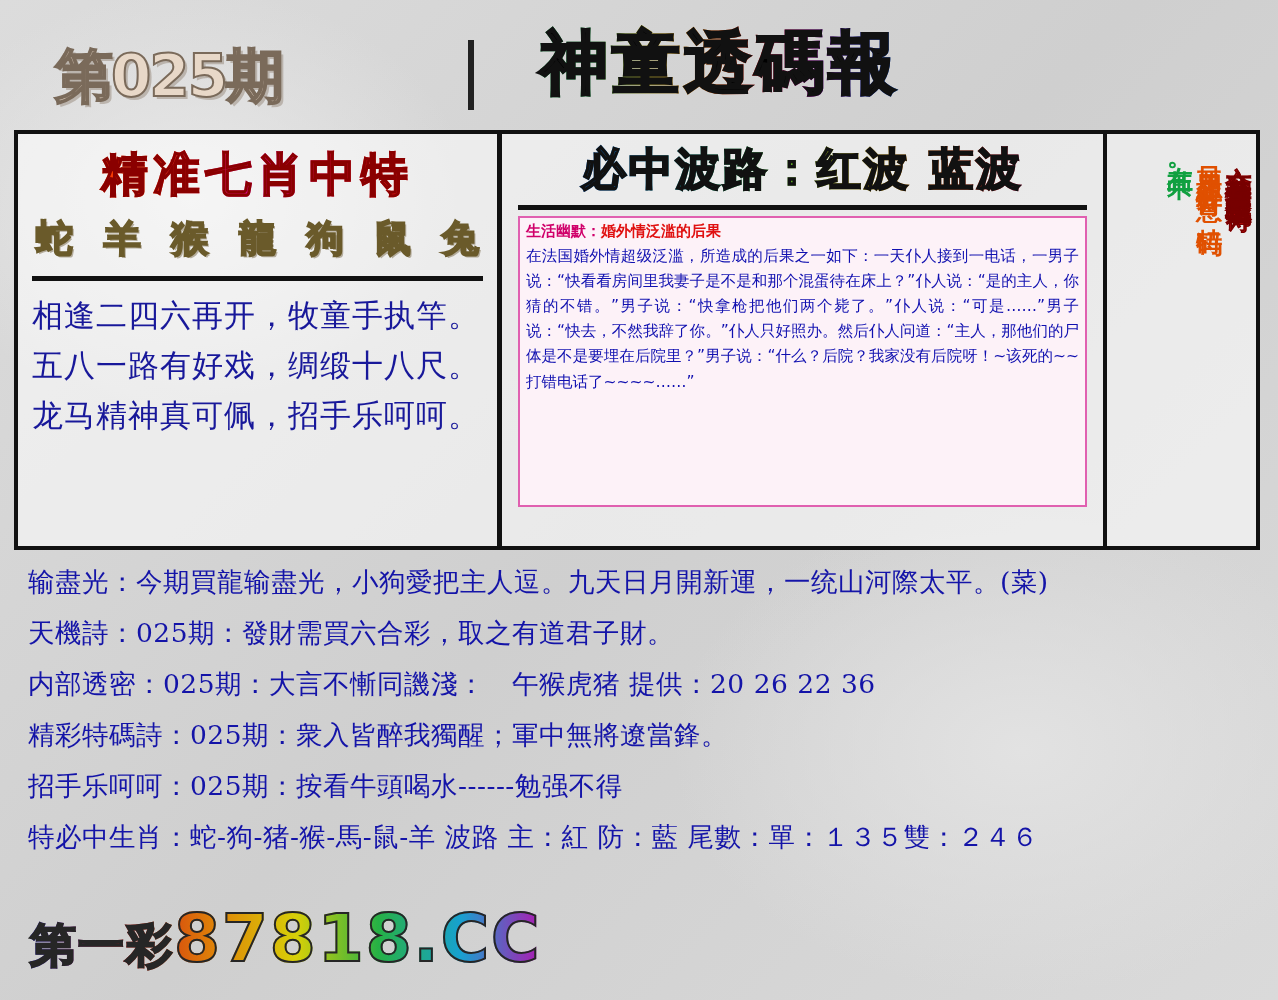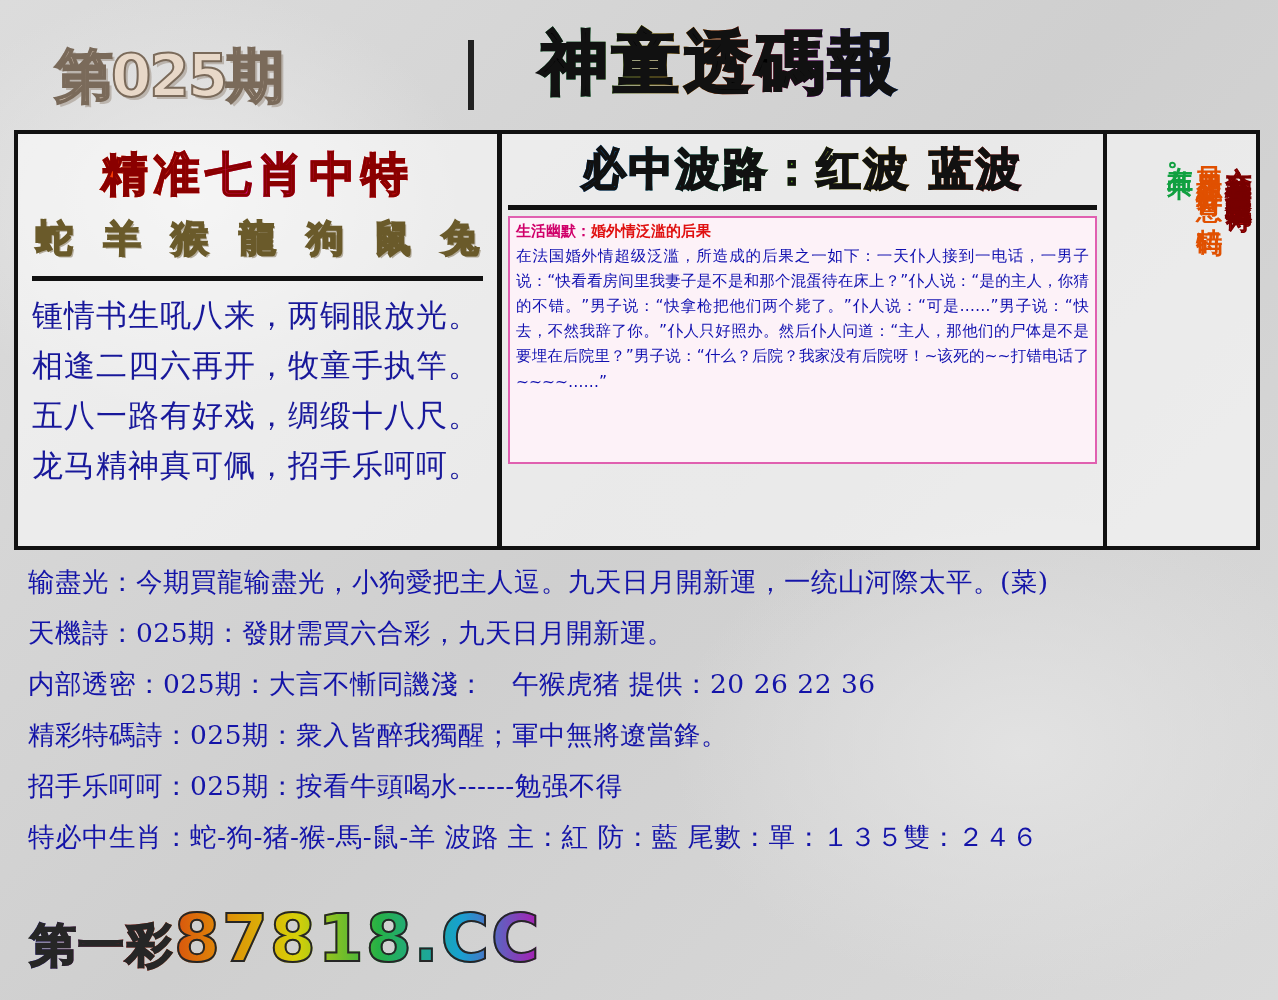--- a/index.html
+++ b/index.html
@@ -84,21 +84,21 @@
     border-right: 5px solid #111;
     box-sizing: border-box;
     position: relative;
     padding: 6px 8px;
   }
   .col-mid {
     width: 605px;
     border-right: 4px solid #111;
     box-sizing: border-box;
     position: relative;
-    padding: 4px 6px;
+    padding: 4px 16px;
   }
   .col-right {
     flex: 1;
     position: relative;
     padding: 6px 4px;
   }
 
   
   .seven-zodiac-title {
     font-size: 46px;
@@ -153,21 +153,21 @@
     color: transparent;
     -webkit-text-stroke: 2px #111;
     margin: 2px 0 6px 0;
   }
   .wave-rule { height: 5px; background: #111; margin: 0 0 6px 0; }
   .story-box {
     border: 2px solid #e060b0;
     background: #fdf2f8;
     padding: 4px 6px 6px 6px;
     box-sizing: border-box;
-    height: 248px;
+    height: 291px;
   }
   .story-head {
     font-size: 15px;
     font-weight: bold;
     color: #d0006a;
     margin-bottom: 3px;
     font-family: "DejaVu Sans", sans-serif;
   }
   .story-head .hl { color: #e01010; }
   .story-body {
@@ -256,21 +256,20 @@
       <div class="zodiac-row">
         <span>蛇</span>
         <span>羊</span>
         <span>猴</span>
         <span>龍</span>
         <span>狗</span>
         <span>鼠</span>
         <span>兔</span>
       </div>
       <div class="rule"></div>
-      <div class="poem-line">锺情书生吼八来，两铜眼放光。</div>
       <div class="poem-line">相逢二四六再开，牧童手执竿。</div>
       <div class="poem-line">五八一路有好戏，绸缎十八尺。</div>
       <div class="poem-line">龙马精神真可佩，招手乐呵呵。</div>
     </div>
 
     <div class="col-mid">
       <div class="wave-title">必中波路：红波 蓝波</div>
       <div class="wave-rule"></div>
       <div class="story-box">
         <div class="story-head">
@@ -284,21 +283,21 @@
       <div class="right-vert">
         <div class="vcol c1">六合神童特别奉献透码诗</div>
         <div class="vcol c3">只要用心解开诗意，特码</div>
         <div class="vcol c4">在其中。</div>
       </div>
     </div>
   </div>
 
   <div class="lower layer">
     <div class="lrow">输盡光：今期買龍输盡光，小狗愛把主人逗。九天日月開新運，一统山河際太平。(菜)</div>
-    <div class="lrow">天機詩：025期：發財需買六合彩，九天日月開新運。</div>
+    <div class="lrow">天機詩：025期：發財需買六合彩，取之有道君子財。</div>
     <div class="lrow">内部透密：025期：大言不慚同譏淺：　午猴虎猪 提供：20 26 22 36</div>
     <div class="lrow">精彩特碼詩：025期：衆入皆醉我獨醒；軍中無將遼當鋒。</div>
     <div class="lrow">招手乐呵呵：025期：按看牛頭喝水------勉强不得</div>
     <div class="lrow">特必中生肖：蛇-狗-猪-猴-馬-鼠-羊 波路 主：紅 防：藍 尾數：單：１３５雙：２４６</div>
   </div>
 
   <div class="watermark">
     <span class="wm-small">第一彩</span><span>87818.CC</span>
   </div>
 

